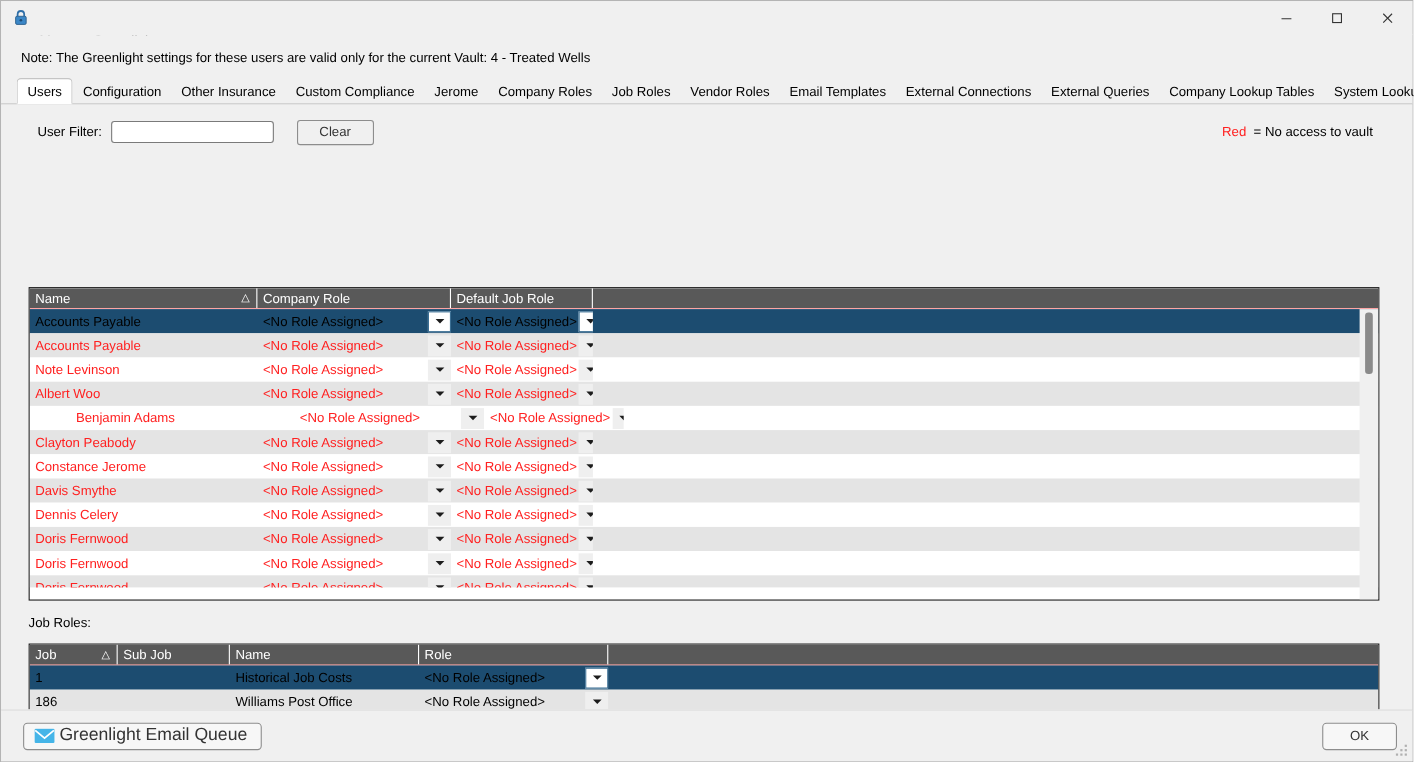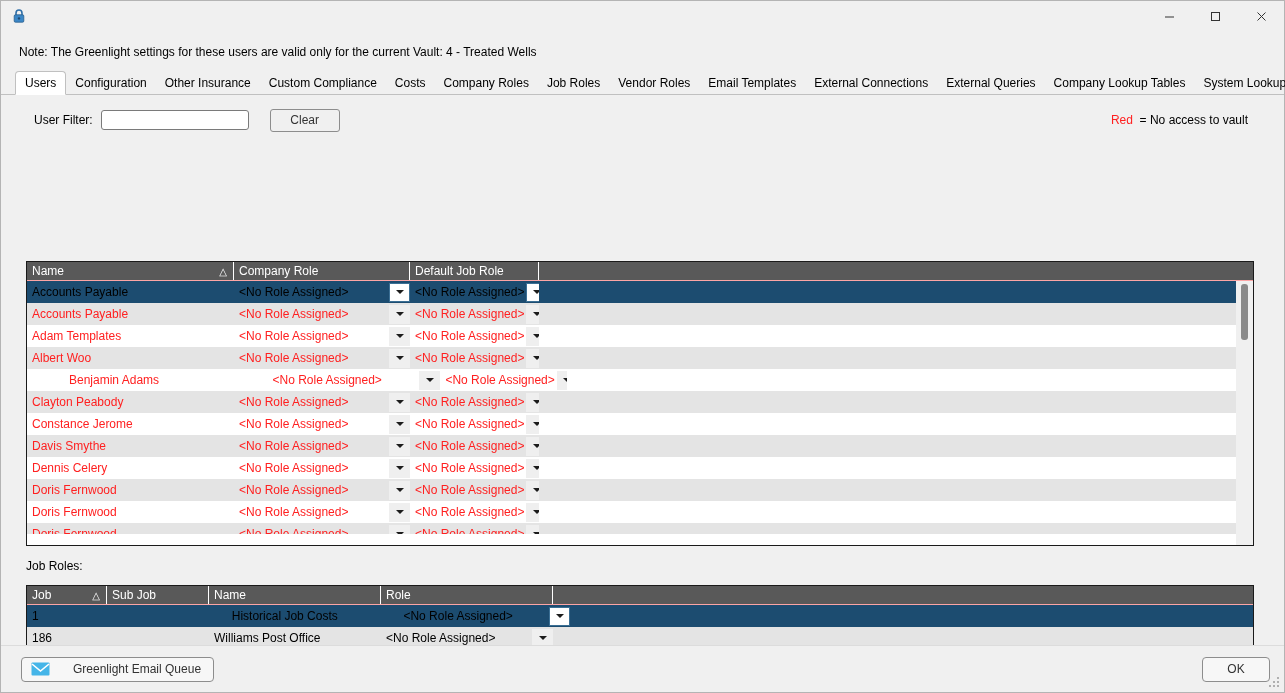--- a/index.html
+++ b/index.html
@@ -235,23 +235,23 @@
     padding: 0 14px 0 20px;
     position: relative;
   }
   #email-queue-btn {
     height: 25px;
     min-width: 156px;
     border: 1px solid #8d8d8d;
     border-radius: 4px;
     background: #f7f7f7;
     display: flex; align-items: center;
-    gap: 23px;
+    gap: 4px;
     padding: 0 12px 0 9px;
-    font-size: 12px;
+    font-size: 16px;
     color: #333;
     cursor: default;
   }
   #ok-btn {
     margin-left: auto;
     width: 68px; height: 25px;
     border: 1px solid #8d8d8d;
     border-radius: 4px;
     background: #f7f7f7;
     font-family: "Liberation Sans", sans-serif;
@@ -302,21 +302,21 @@
     </div>
   </div>
 
   <div id="note-bar">Note:  The Greenlight settings for these users are valid only for the current Vault: 4 - Treated Wells</div>
 
   <div id="tabstrip">
       <div class="tab active">Users</div>
       <div class="tab">Configuration</div>
       <div class="tab">Other Insurance</div>
       <div class="tab">Custom Compliance</div>
-      <div class="tab">Costs</div>
+      <div class="tab">Jerome</div>
       <div class="tab">Company Roles</div>
       <div class="tab">Job Roles</div>
       <div class="tab">Vendor Roles</div>
       <div class="tab">Email Templates</div>
       <div class="tab">External Connections</div>
       <div class="tab">External Queries</div>
       <div class="tab">Company Lookup Tables</div>
       <div class="tab">System Lookup Tables</div>
     </div>
 
@@ -375,21 +375,21 @@
             </div>
             <div class="cell" style="width: 129px; padding-left: 0px;">
               <span style="padding-left: 5px; flex: 1 1 auto;">&lt;No Role Assigned&gt;</span>
               <div class="ddbtn">
                 <span class="arrow"></span>
               </div>
             </div>
             <div class="cell" style="width: 698px;"></div>
           </div>
           <div class="row">
-            <div class="cell" style="width: 207px;">Adam Templates</div>
+            <div class="cell" style="width: 207px;">Note Levinson</div>
             <div class="cell" style="width: 176px; padding-left: 0px;">
               <span style="padding-left: 5px; flex: 1 1 auto;">&lt;No Role Assigned&gt;</span>
               <div class="ddbtn">
                 <span class="arrow"></span>
               </div>
             </div>
             <div class="cell" style="width: 129px; padding-left: 0px;">
               <span style="padding-left: 5px; flex: 1 1 auto;">&lt;No Role Assigned&gt;</span>
               <div class="ddbtn">
                 <span class="arrow"></span>
@@ -565,21 +565,21 @@
             <span>Role</span>
           </div>
           <div class="hcell last" style="width: 684px;">
             <span></span>
           </div>
         </div>
       <div class="grid-body" id="jobs-body">
           <div class="row black sel">
             <div class="cell" style="width: 80px;">1</div>
             <div class="cell" style="width: 102px;"></div>
-            <div class="cell" style="width: 172px; margin-left: 18px;">Historical Job Costs</div>
+            <div class="cell" style="width: 172px;">Historical Job Costs</div>
             <div class="cell" style="width: 172px; padding-left: 0px;">
               <span style="padding-left: 5px; flex: 1 1 auto;">&lt;No Role Assigned&gt;</span>
               <div class="ddbtn">
                 <span class="arrow"></span>
               </div>
             </div>
             <div class="cell" style="width: 684px;"></div>
           </div>
           <div class="row black alt">
             <div class="cell" style="width: 80px;">186</div>

